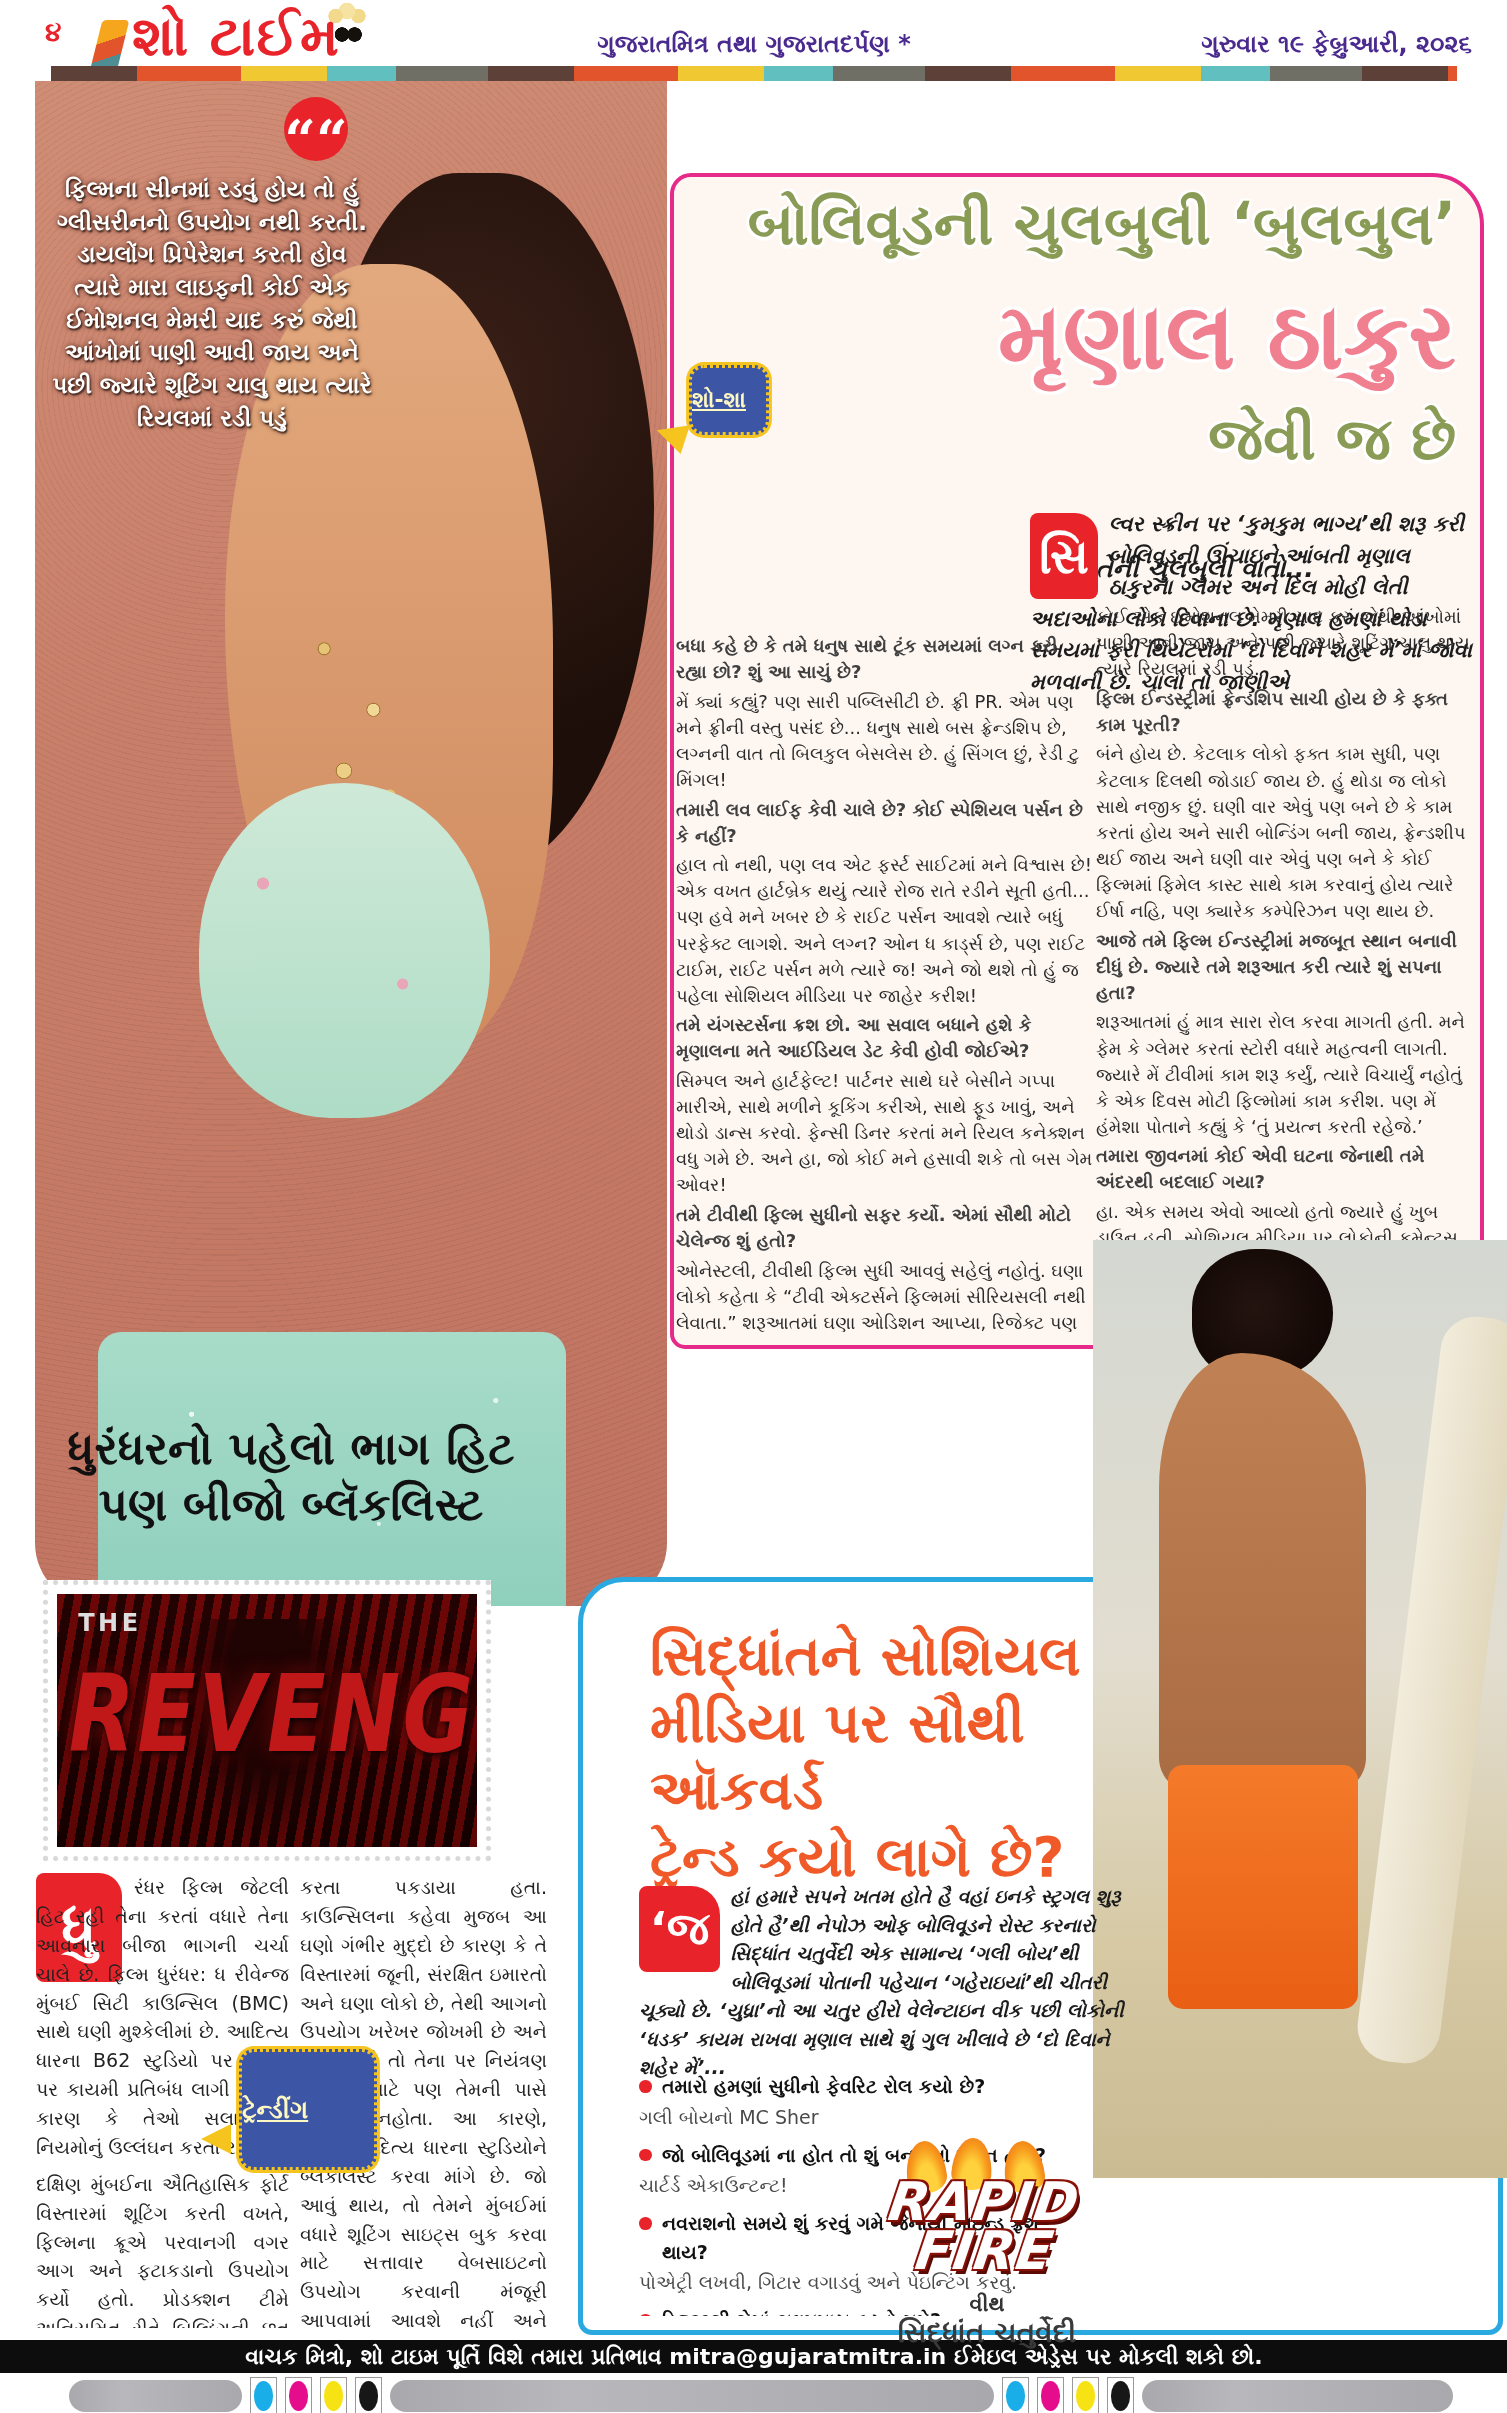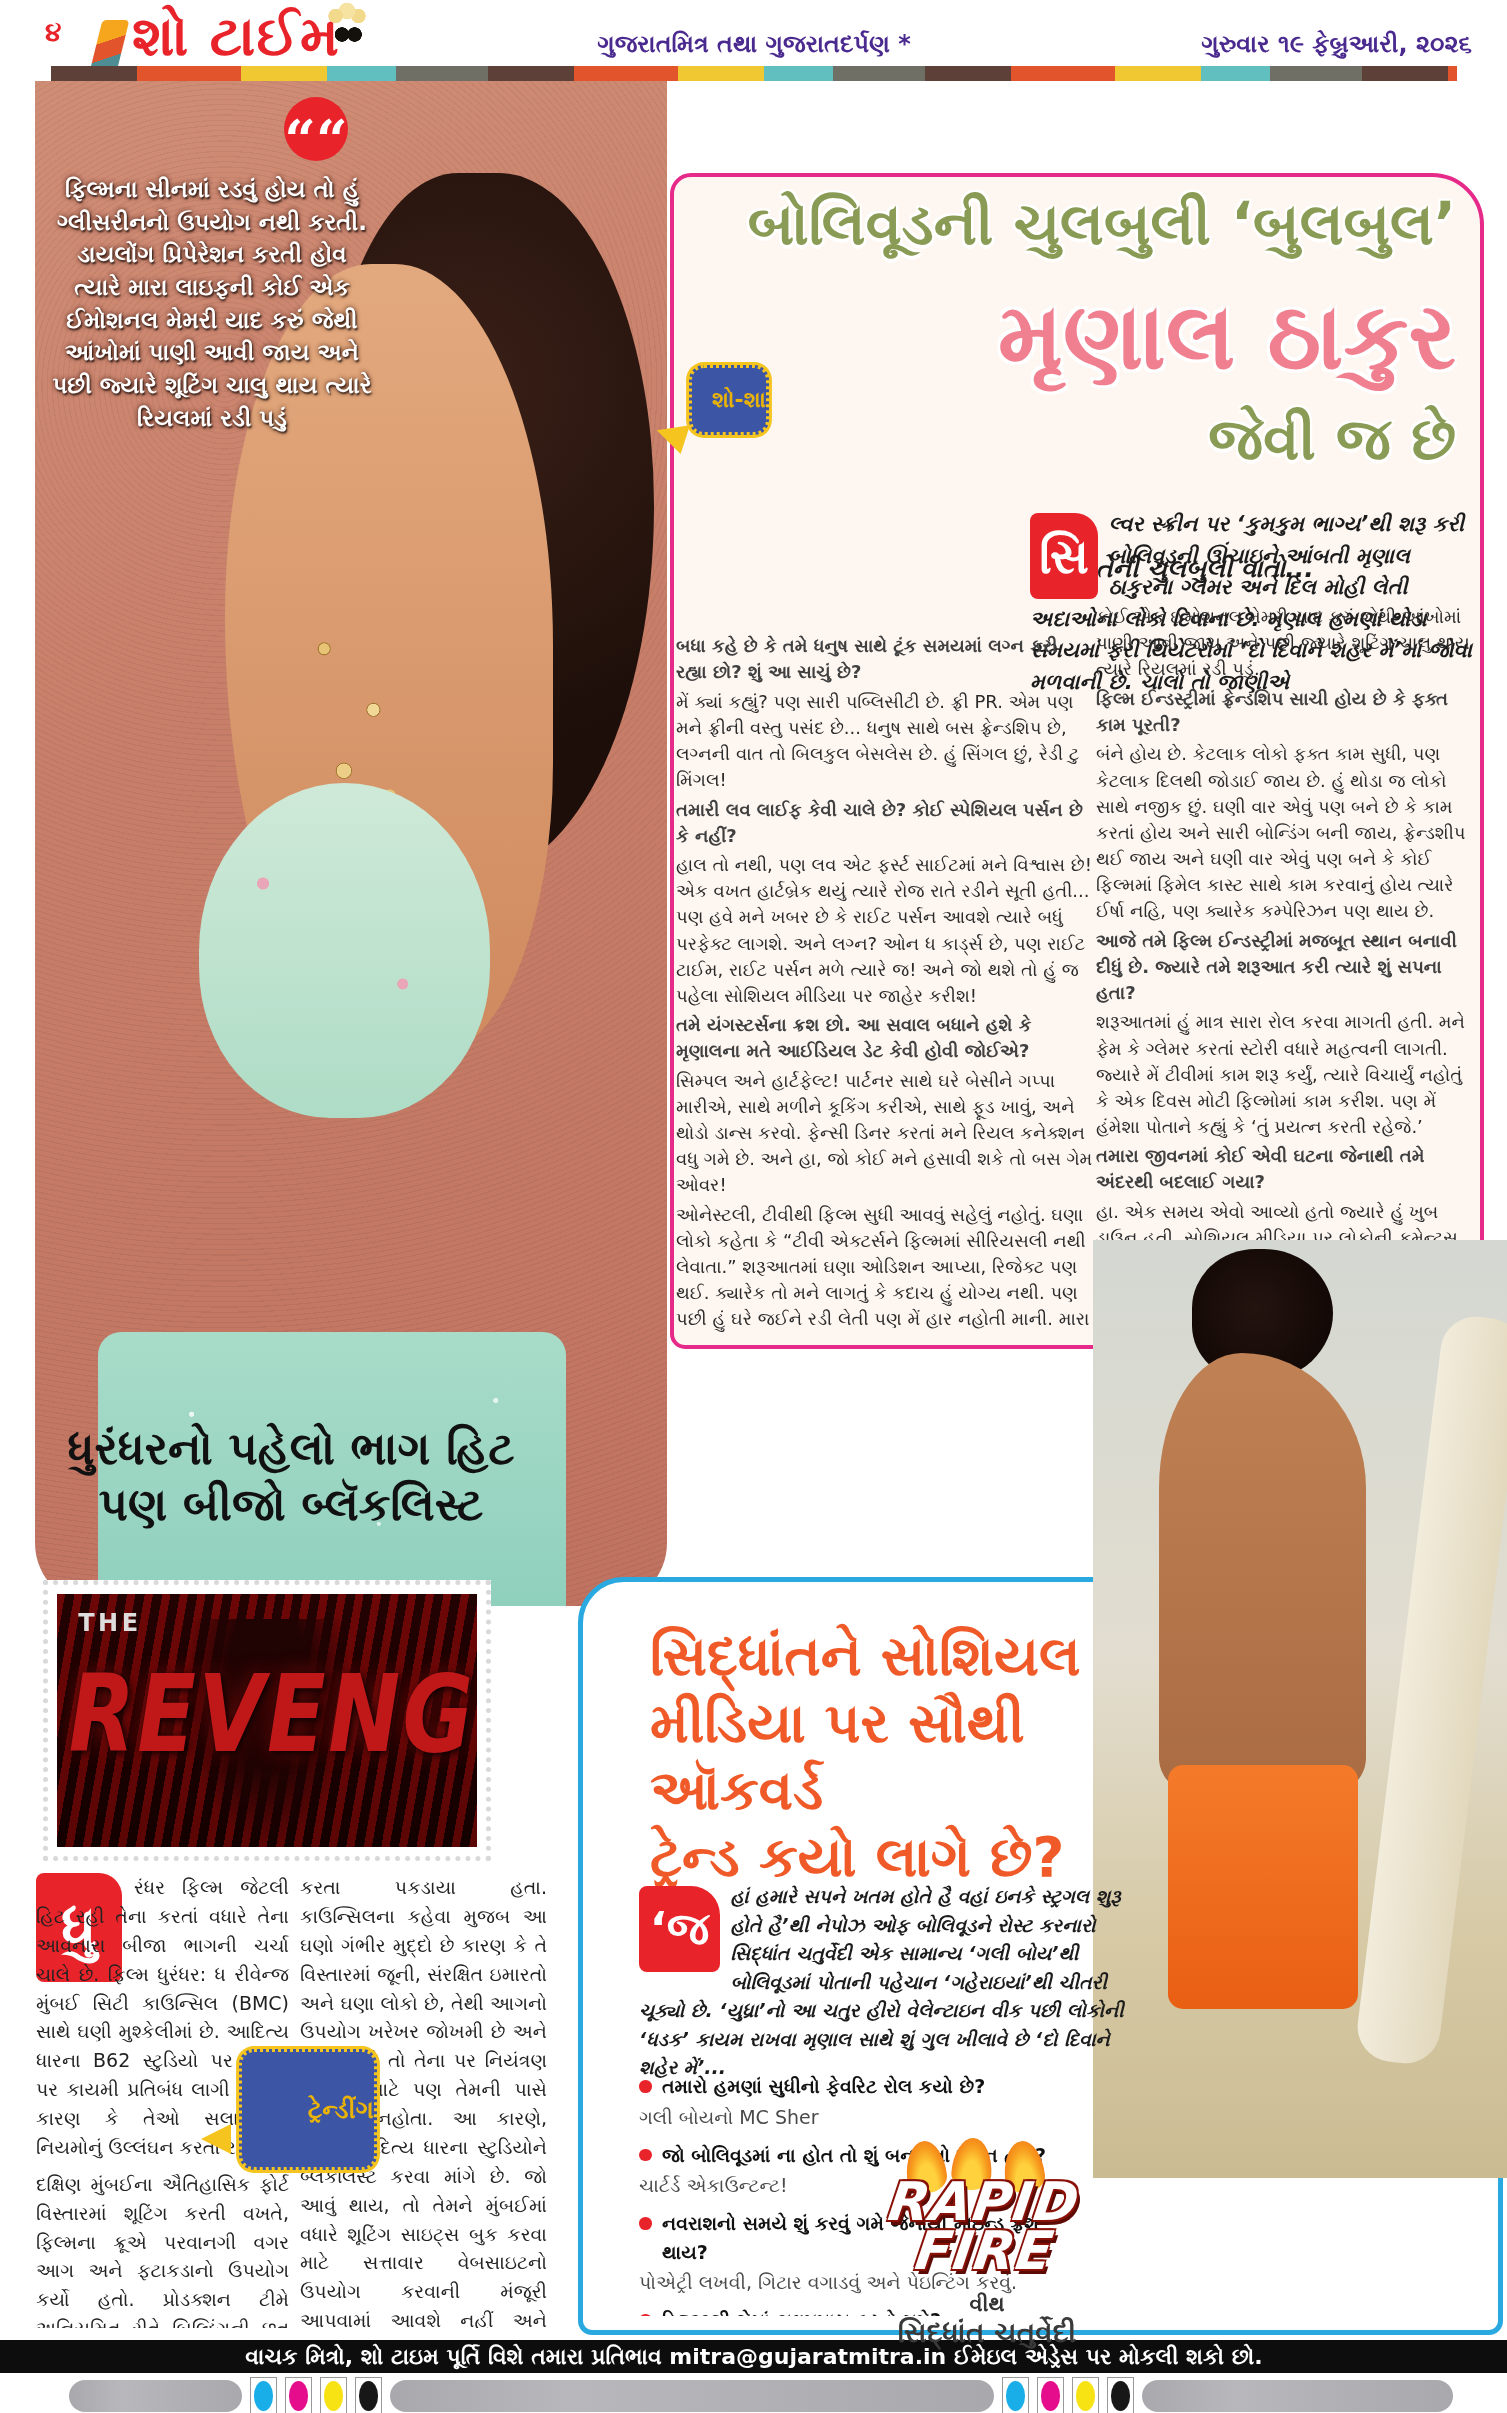--- a/index.html
+++ b/index.html
@@ -47,22 +47,22 @@
   .quote-badge{width:64px;height:64px;border-radius:50%;background:#e8232a;
     color:#fff;font-size:55px;font-weight:bold;text-align:center;line-height:86px;
     font-family:"DejaVu Serif","Liberation Serif",serif;}
   .pull-quote{font-size:23px;line-height:1.42;font-weight:bold;color:#fff;text-align:center;
     text-shadow:0 0 5.8px rgba(50,15,5,.95),1.2px 1.7px 1.7px rgba(0,0,0,.65);}
   .hl-olive{font-size:58px;font-weight:bold;color:#8a9b55;text-align:right;
     text-shadow:2.3px 2.3px 0 #fff,-2.3px -2.3px 0 #fff,2.3px -2.3px 0 #fff,-2.3px 2.3px 0 #fff,0 3.5px 0 #fff;}
   .hl-pink{font-size:92px;font-weight:bold;color:#f08090;text-align:right;
     text-shadow:2.9px 2.9px 0 #fff,-2.9px -2.9px 0 #fff,2.9px -2.9px 0 #fff,-2.9px 2.9px 0 #fff;}
   .stamp-badge{background:#3d55a5;border:3.5px dotted #f5c41e;border-radius:15px;
-    color:#eab308;font-weight:bold;text-align:right;
-    box-shadow:0 0 0 2.9px #f5c41e;}
+    color:#fef9c3;font-weight:bold;text-align:left;
+    box-shadow:0 0 0 2.9px #f5c41e;text-decoration:underline;}
   .badge-arrow{width:0;height:0;border-top:15px solid transparent;border-bottom:15px solid transparent;
     border-right:30px solid #f5c41e;}
   .dropcap{background:#e8232a;color:#fff;font-weight:bold;text-align:center;
     border-radius:8px 23px 8px 8px;}
   .intro-text{font-size:21px;line-height:1.5;font-weight:bold;font-style:italic;color:#1c1c1c;}
   .qa-col{font-size:18px;line-height:1.45;color:#2a2a2a;overflow:hidden;}
   .qa-col p{margin:0 0 3.5px 0;}
   .qa-col .q{color:#404040;font-weight:bold;}
   
   .rv-headline{font-size:45px;font-weight:bold;color:#111;text-align:center;line-height:1.25;}
@@ -160,20 +160,21 @@
     </div>
   <div>
       <p class="q">તમારી લવ લાઈફ કેવી ચાલે છે? કોઈ સ્પેશિયલ પર્સન છે કે નહીં?</p>
       <p class="a">હાલ તો નથી, પણ લવ એટ ફર્સ્ટ સાઈટમાં મને વિશ્વાસ છે! એક વખત હાર્ટબ્રેક થયું ત્યારે રોજ રાતે રડીને સૂતી હતી... પણ હવે મને ખબર છે કે રાઈટ પર્સન આવશે ત્યારે બધું પરફેક્ટ લાગશે. અને લગ્ન? ઓન ધ કાર્ડ્સ છે, પણ રાઈટ ટાઈમ, રાઈટ પર્સન મળે ત્યારે જ! અને જો થશે તો હું જ પહેલા સોશિયલ મીડિયા પર જાહેર કરીશ!</p>
     </div>
   <div>
       <p class="q">તમે યંગસ્ટર્સના ક્રશ છો. આ સવાલ બધાને હશે કે મૃણાલના મતે આઈડિયલ ડેટ કેવી હોવી જોઈએ?</p>
       <p class="a">સિમ્પલ અને હાર્ટફેલ્ટ! પાર્ટનર સાથે ઘરે બેસીને ગપ્પા મારીએ, સાથે મળીને કૂકિંગ કરીએ, સાથે ફૂડ ખાવું, અને થોડો ડાન્સ કરવો. ફેન્સી ડિનર કરતાં મને રિયલ કનેક્શન વધુ ગમે છે. અને હા, જો કોઈ મને હસાવી શકે તો બસ ગેમ ઓવર!</p>
     </div>
   <div>
+      <p class="q">તમે ટીવીથી ફિલ્મ સુધીનો સફર કર્યો. એમાં સૌથી મોટો ચેલેન્જ શું હતો?</p>
       <p class="a">ઓનેસ્ટલી, ટીવીથી ફિલ્મ સુધી આવવું સહેલું નહોતું. ઘણા લોકો કહેતા કે “ટીવી એક્ટર્સને ફિલ્મમાં સીરિયસલી નથી લેવાતા.” શરૂઆતમાં ઘણા ઓડિશન આપ્યા, રિજેક્ટ પણ થઈ. ક્યારેક તો મને લાગતું કે કદાચ હું યોગ્ય નથી. પણ પછી હું ઘરે જઈને રડી લેતી પણ મેં હાર નહોતી માની. મારા માટે દરેક ‘ના’ એ નવી શીખ હતી.</p>
     </div>
 
 </div>
 
 <div class="abs qa-col" style="left:1096px;top:604px;width:377px;height:728px;">
   <p class="a">કોઈ એક ઈમોશનલ મેમરી યાદ કરું જેથી આંખોમાં પાણી આવી જાય અને પછી જ્યારે શૂટિંગ ચાલુ થાય ત્યારે રિયલમાં રડી પડું.</p>
   <div>
       <p class="q">ફિલ્મ ઈન્ડસ્ટ્રીમાં ફ્રેન્ડશિપ સાચી હોય છે કે ફક્ત કામ પૂરતી?</p>
       <p class="a">બંને હોય છે. કેટલાક લોકો ફક્ત કામ સુધી, પણ કેટલાક દિલથી જોડાઈ જાય છે. હું થોડા જ લોકો સાથે નજીક છું. ઘણી વાર એવું પણ બને છે કે કામ કરતાં હોય અને સારી બોન્ડિંગ બની જાય, ફ્રેન્ડશીપ થઈ જાય અને ઘણી વાર એવું પણ બને કે કોઈ ફિલ્મમાં ફિમેલ કાસ્ટ સાથે કામ કરવાનું હોય ત્યારે ઈર્ષા નહિ, પણ ક્યારેક કમ્પેરિઝન પણ થાય છે.</p>

